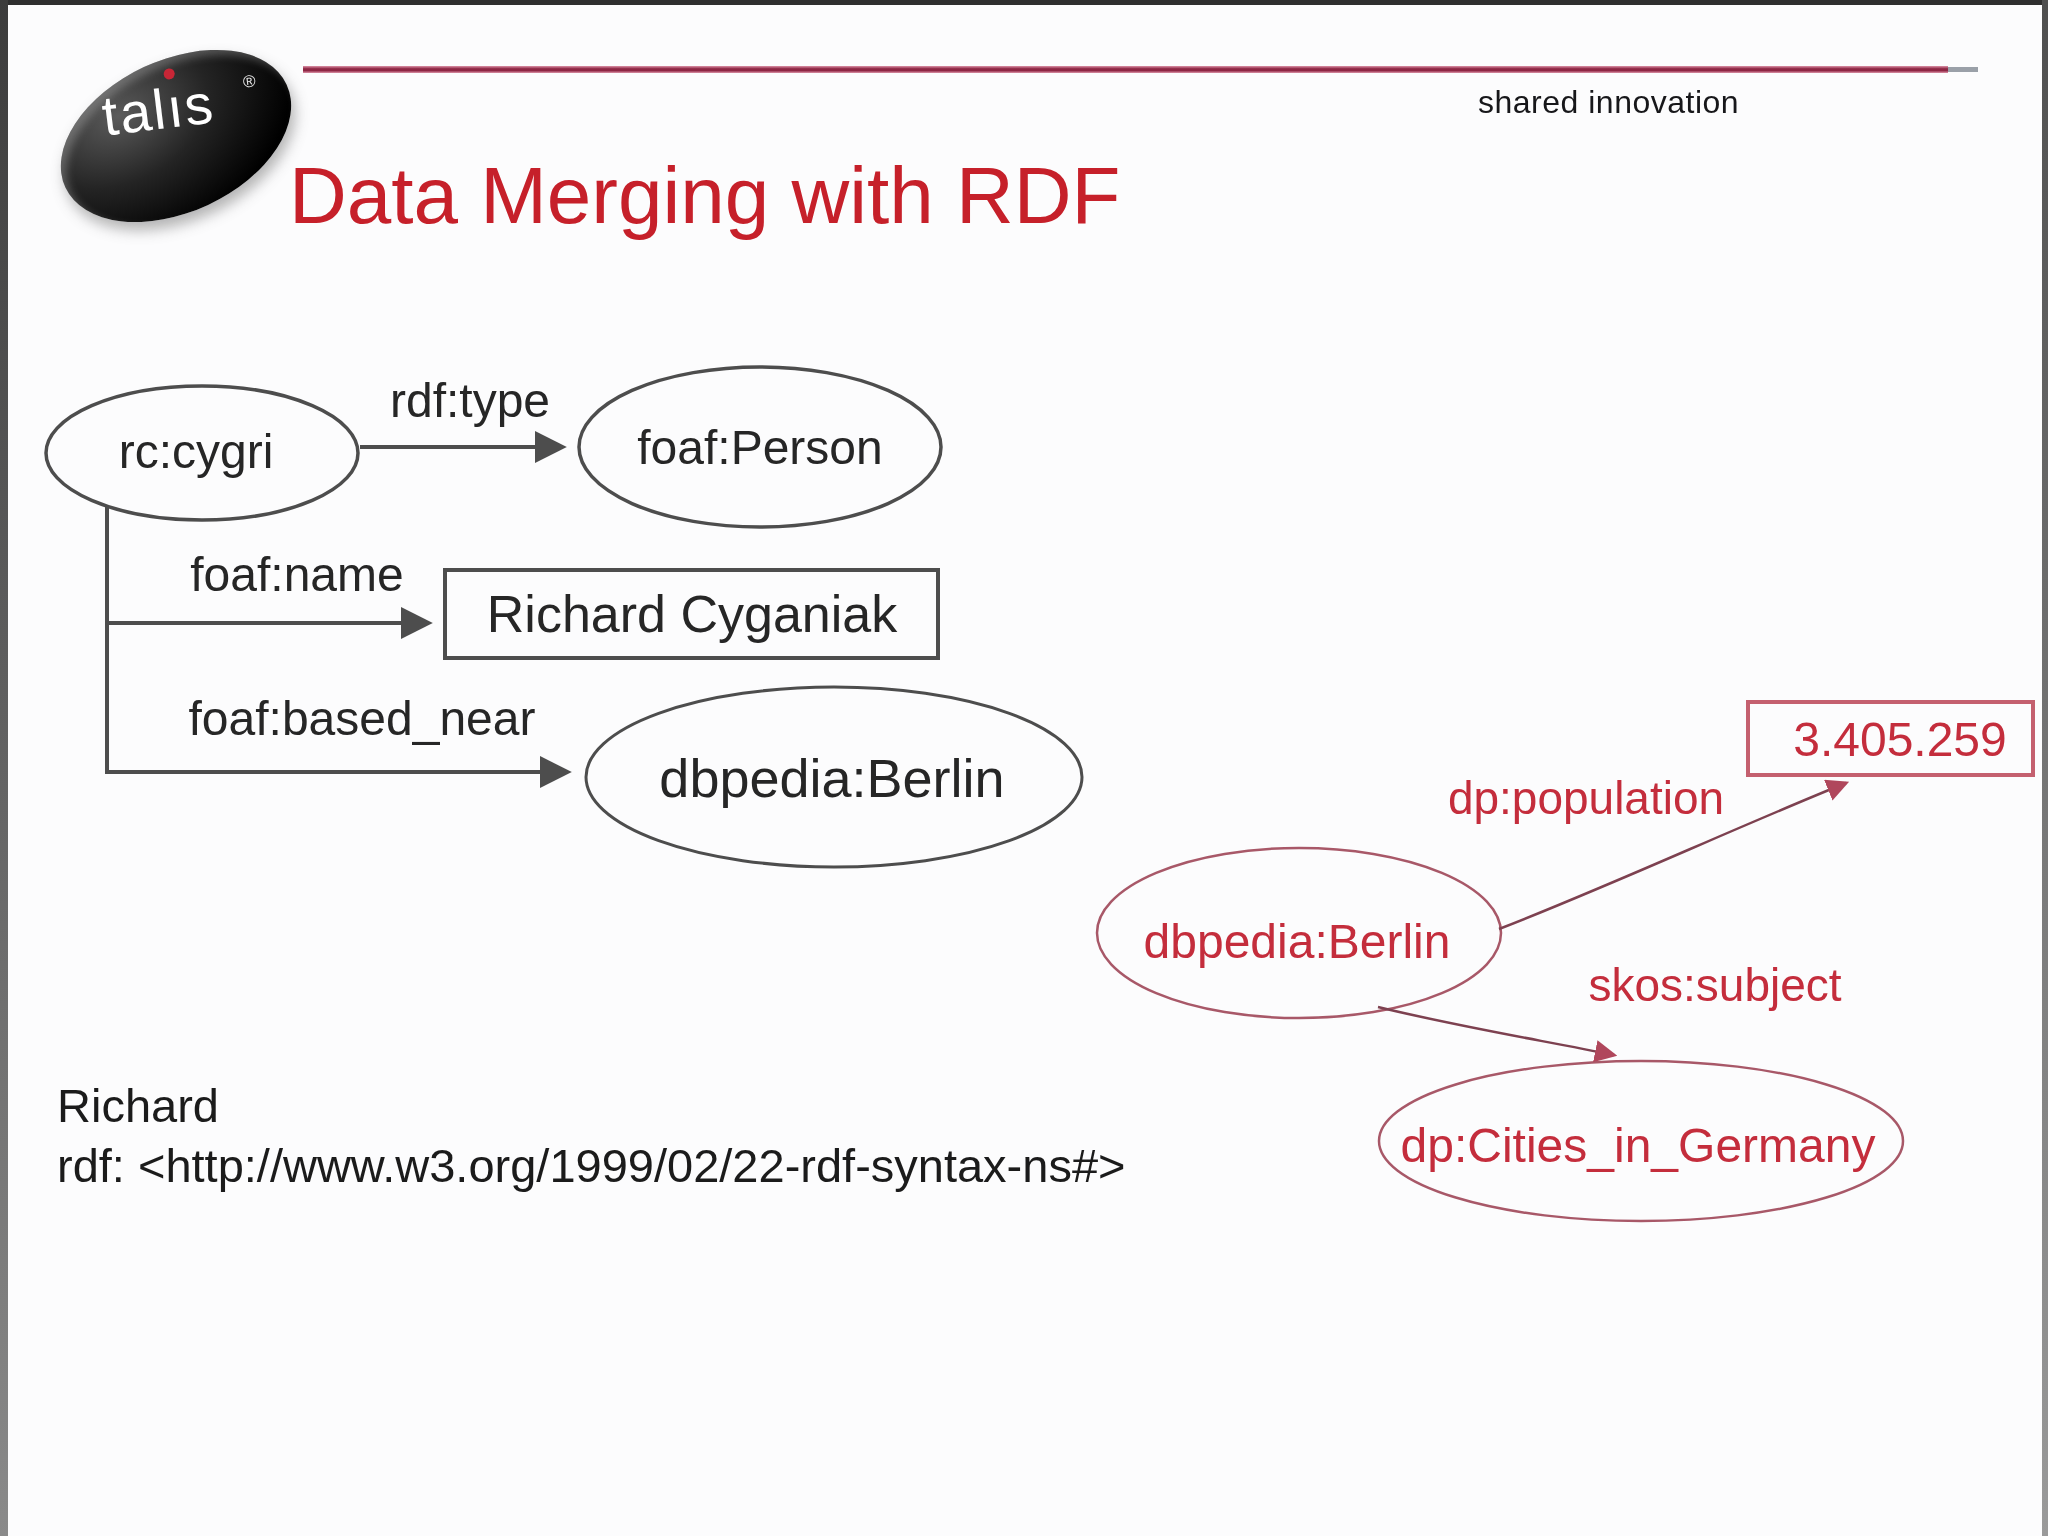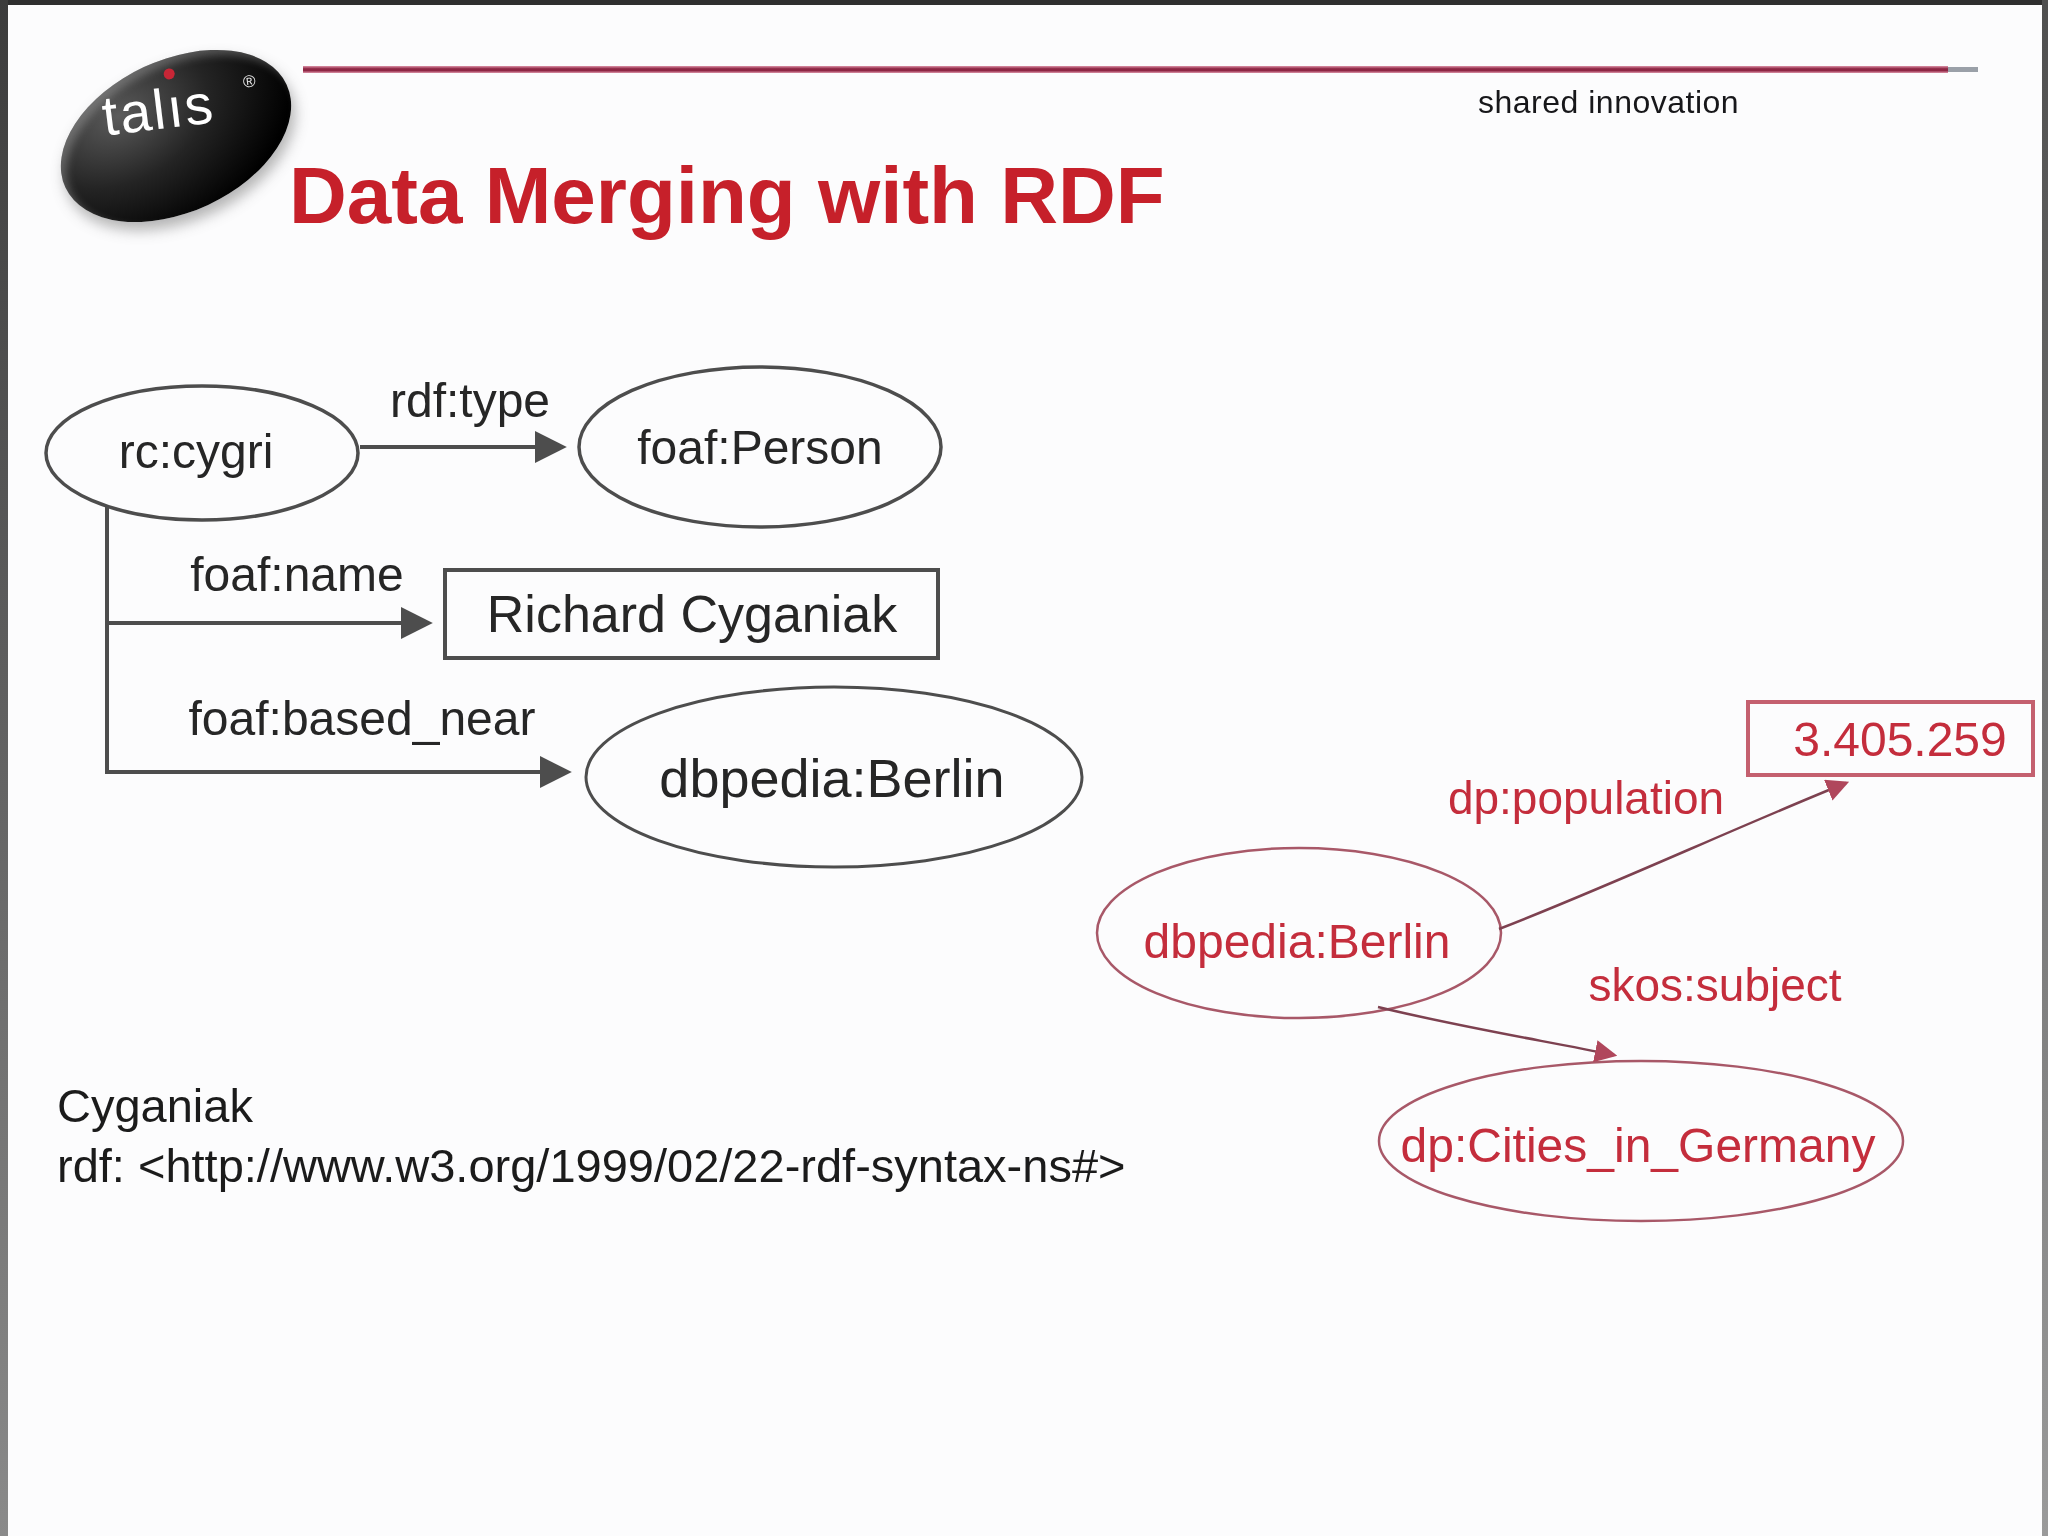--- a/index.html
+++ b/index.html
@@ -59,21 +59,21 @@
 <div class="header-rule"></div>
 <div class="header-rule-tail"></div>
 
 <div class="logo">
   <div class="logo-ellipse"></div>
   <div class="logo-text"><span>tal</span><span class="iwrap"><span>ı</span><span class="idot"></span></span><span>s</span></div>
   <div class="logo-reg">®</div>
 </div>
 
 <div class="tagline">shared innovation</div>
-<h1 class="slide-title" style="margin:0;font-weight:bold;">Data Merging with RDF</h1>
+<h1 class="slide-title" style="margin:0;font-weight:normal;">Data Merging with RDF</h1>
 
 <svg width="2048" height="1536" viewBox="0 0 2048 1536">
   <defs>
     <marker id="arrB" viewBox="0 0 10 10" refX="8.5" refY="5" markerWidth="8" markerHeight="8" orient="auto">
       <path d="M0,0 L10,5 L0,10 z" fill="#4d4d4d"></path>
     </marker>
     <marker id="arrR" viewBox="0 0 10 10" refX="8.5" refY="5" markerWidth="9" markerHeight="9" orient="auto">
       <path d="M0,0 L10,5 L0,10 z" fill="#b0475c"></path>
     </marker>
   </defs>
@@ -108,15 +108,15 @@
   <g class="rlabel" font-size="48" text-anchor="middle">
     <text x="1297" y="958">dbpedia:Berlin</text>
     <text x="1900" y="756">3.405.259</text>
     <text x="1586" y="814" font-size="46">dp:population</text>
     <text x="1715" y="1001" font-size="46">skos:subject</text>
     <text x="1638" y="1162">dp:Cities_in_Germany</text>
   </g>
 </svg>
 
 <div class="prefixes">
-  <div>Cyganiak</div>
+  <div>Richard</div>
   <div>rdf: &lt;http://www.w3.org/1999/02/22-rdf-syntax-ns#&gt;</div>
 </div>
 
 </body></html>

